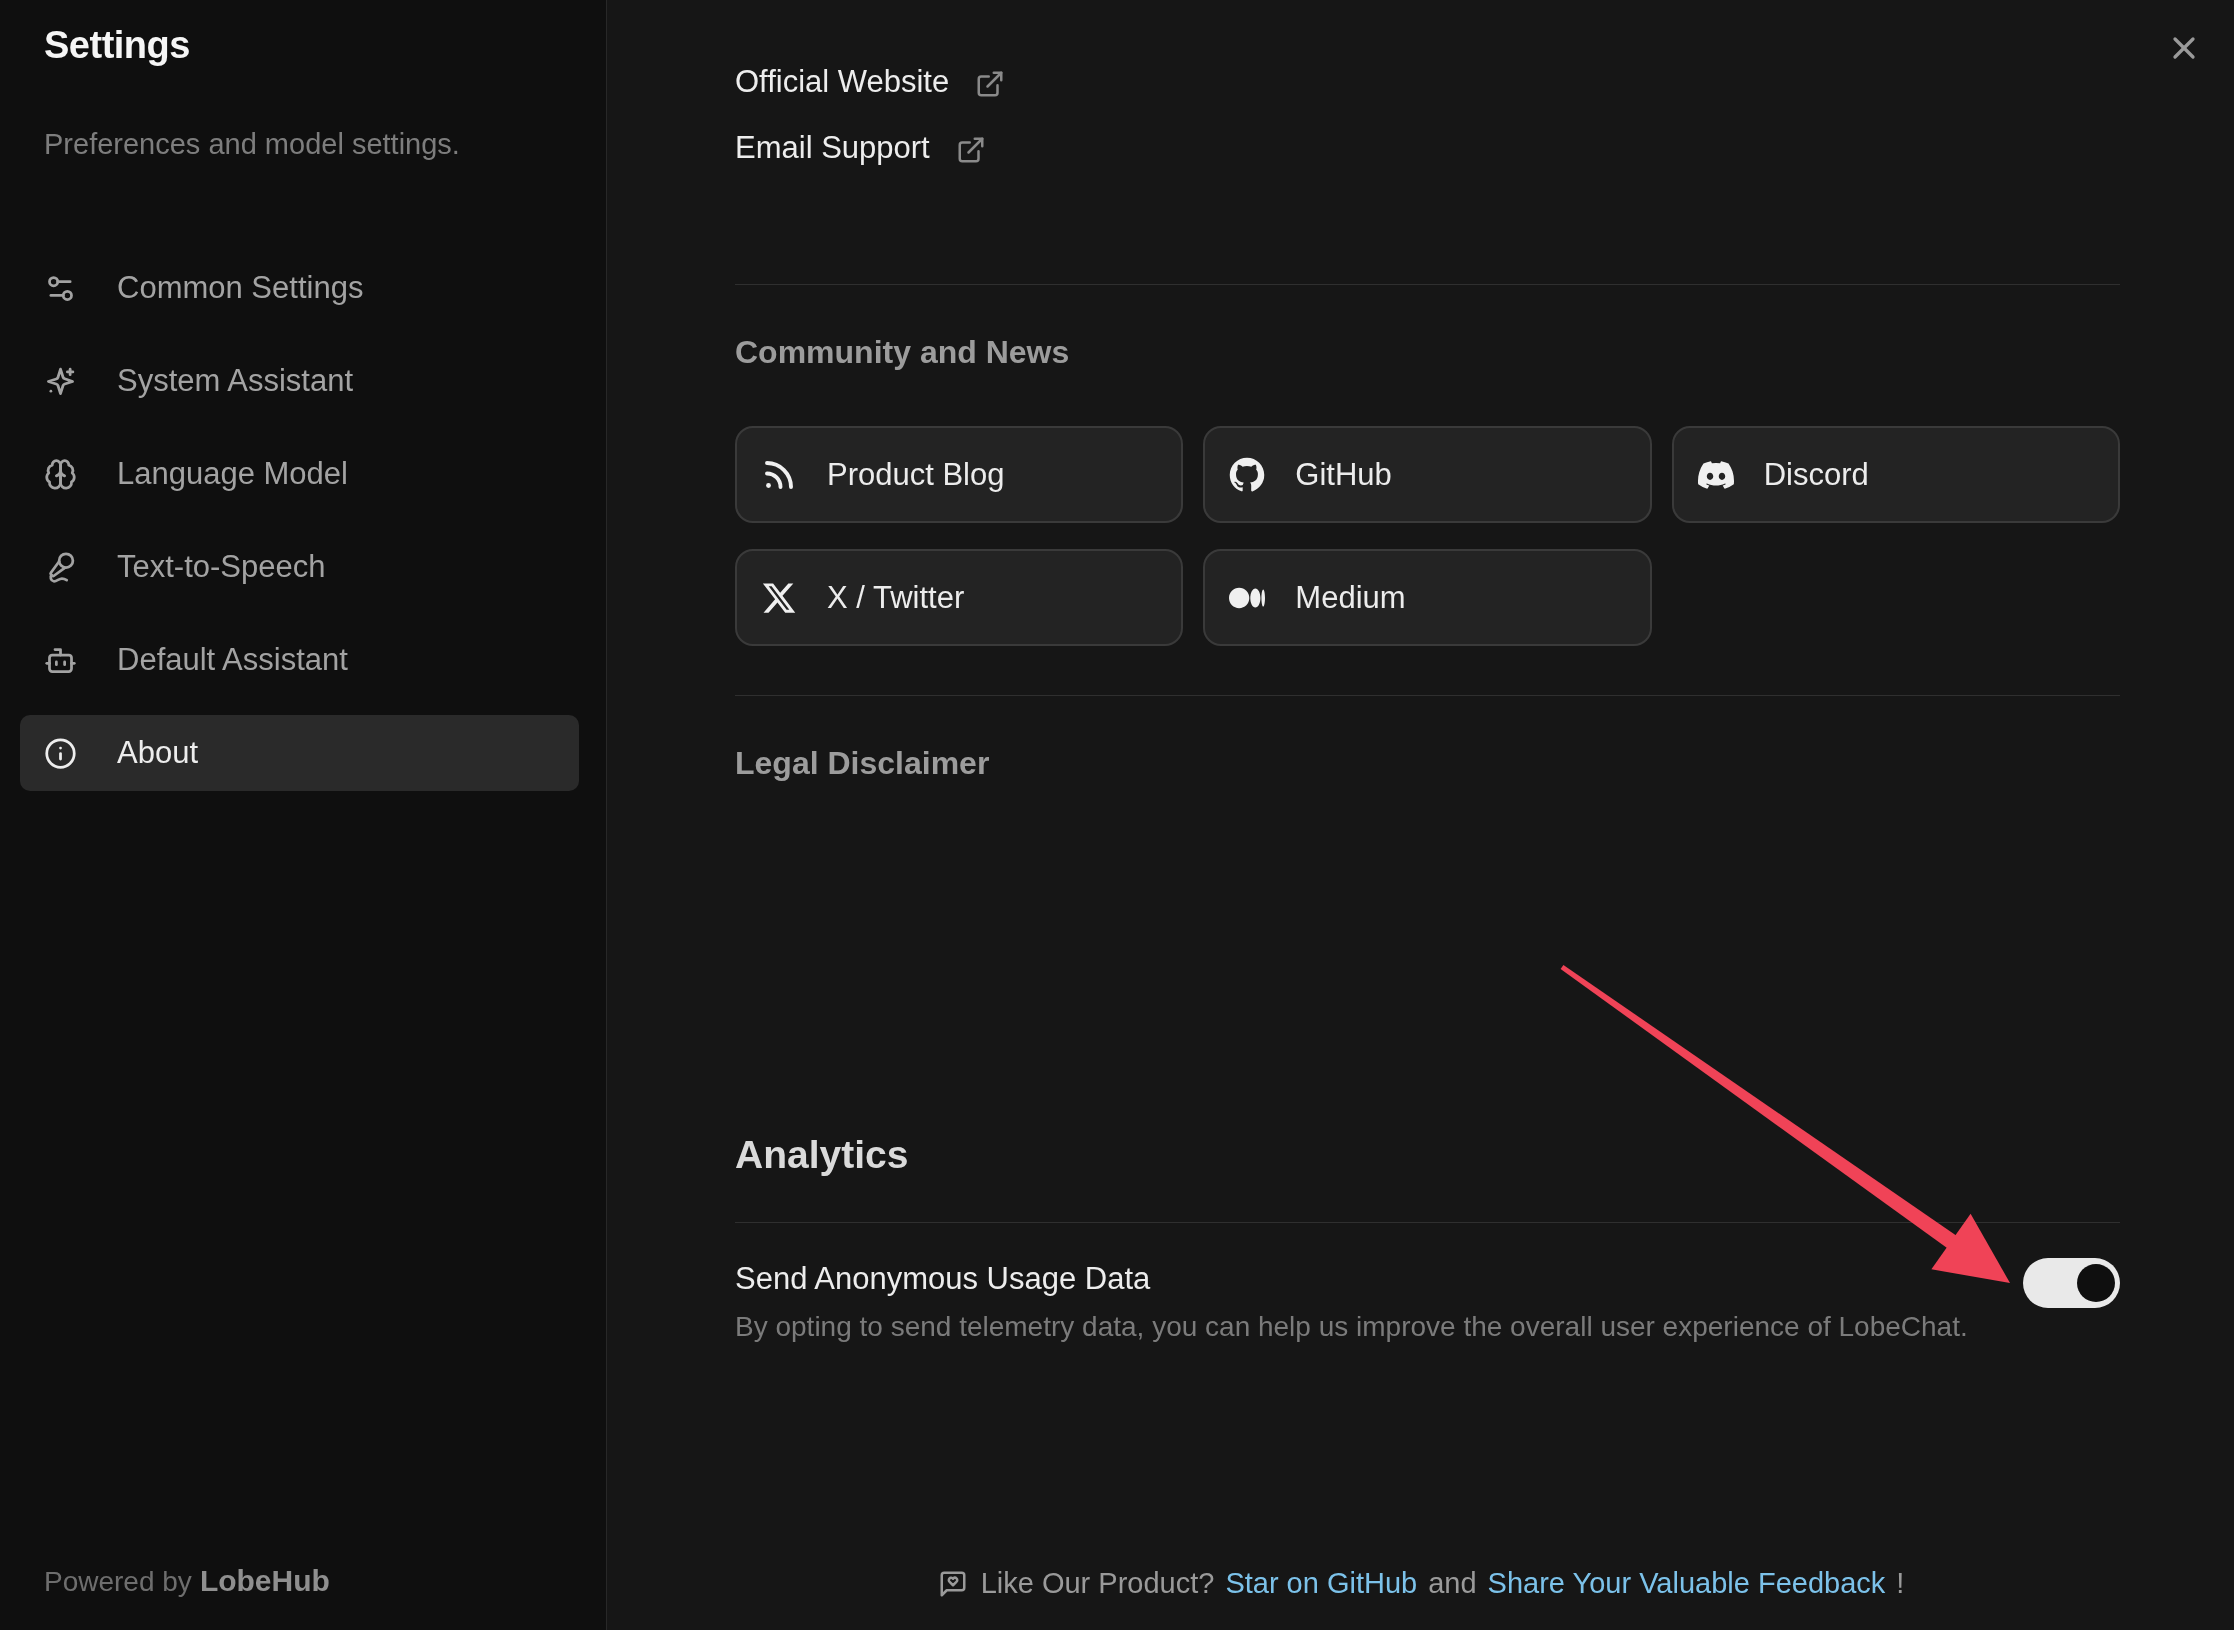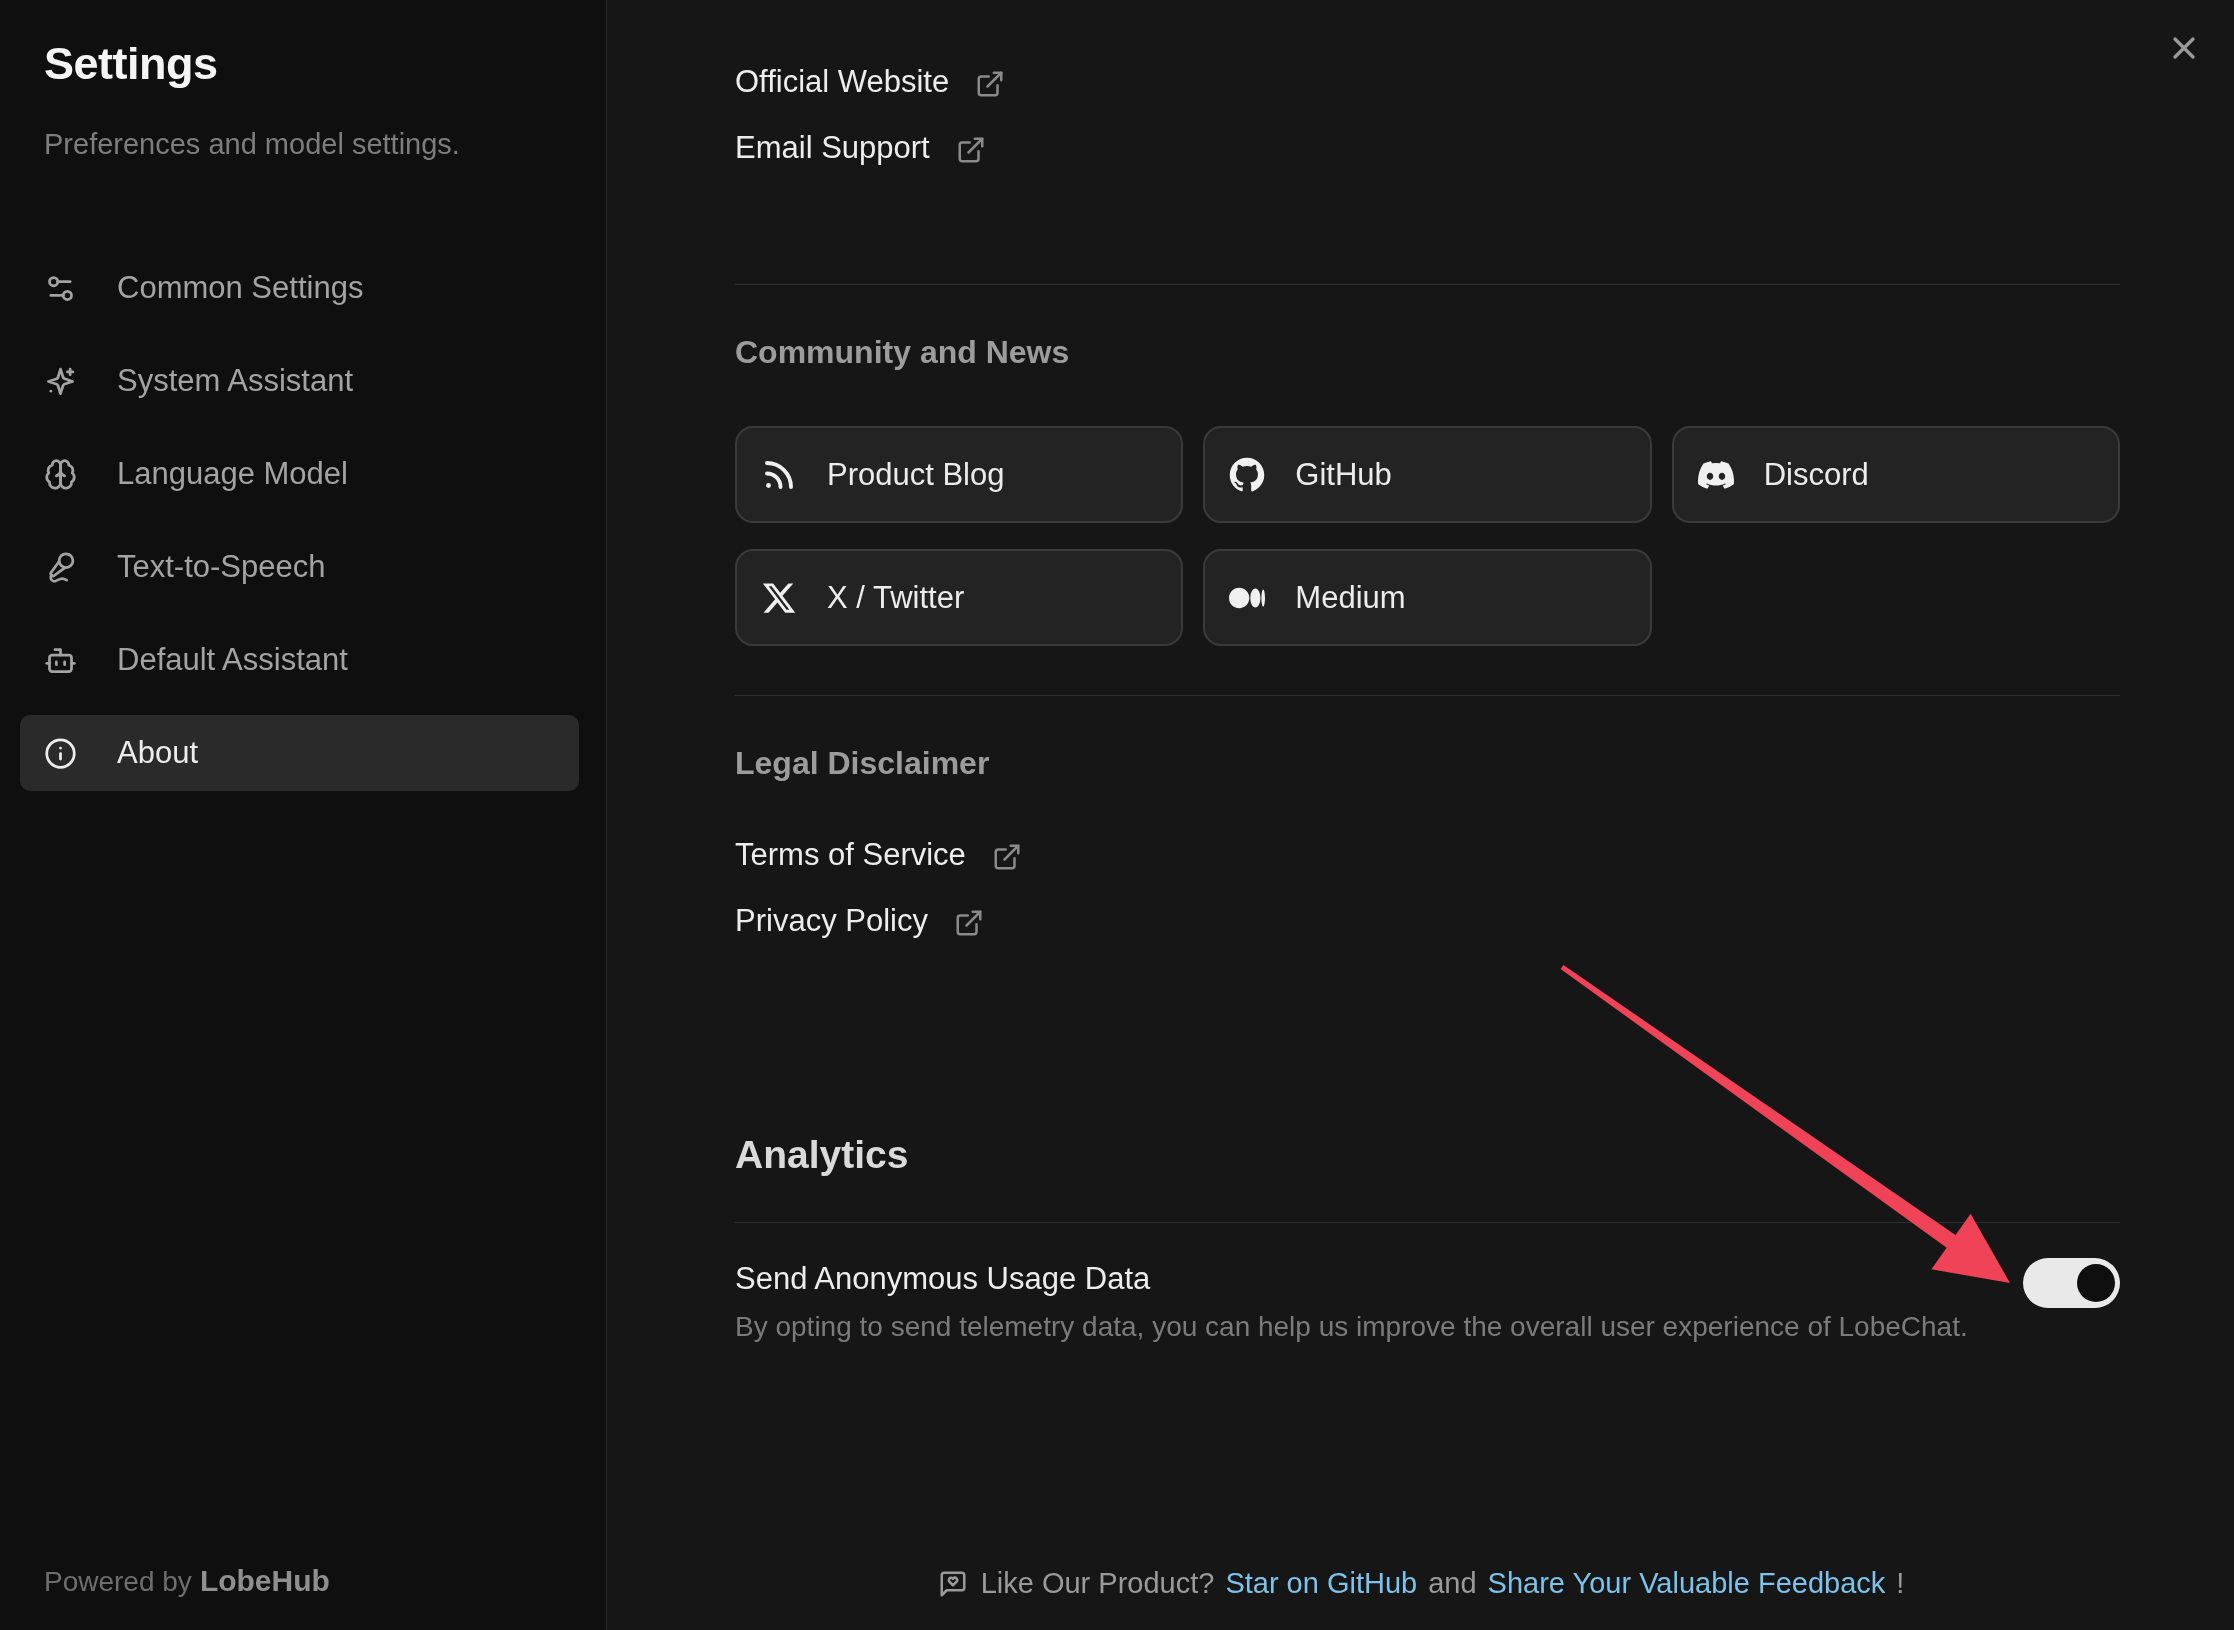--- a/index.html
+++ b/index.html
@@ -3,21 +3,21 @@
 <meta charset="utf-8">
 <style>
   html,body{margin:0;padding:0;background:#161616;}
   #root{position:relative;width:2234px;height:1630px;background:#161616;overflow:hidden;
         font-family:"Liberation Sans",sans-serif;color:#ededed;}
   svg.ic{display:block;}
 
   
   .sidebar{position:absolute;left:0;top:0;bottom:0;width:607px;background:#0f0f0f;
            border-right:1px solid #282828;box-sizing:border-box;}
-  .sb-title{position:absolute;left:44px;top:38px;font-size:45px;font-weight:700;color:#f5f5f5;letter-spacing:-0.5px;}
+  .sb-title{position:absolute;left:44px;top:24px;font-size:38px;font-weight:700;color:#f5f5f5;letter-spacing:-0.5px;}
   .sb-sub{position:absolute;left:44px;top:128px;font-size:29px;color:#7d7d7d;text-align:center;}
   .nav{position:absolute;left:20px;right:27px;top:250px;}
   .nav-item{height:76px;margin-bottom:17px;border-radius:10px;display:flex;align-items:center;
             padding:0 24px;gap:40px;color:#a3a3a3;font-size:31px;}
   .nav-item .ic{width:33px;height:33px;flex:none;}
   .nav-item.active{background:#2a2a2a;color:#ededed;}
   .sb-footer{position:absolute;left:44px;bottom:32px;font-size:28px;color:#6e6e6e;}
   .sb-footer b{font-size:30px;font-weight:700;color:#8f8f8f;margin-left:8px;}
 
   
@@ -265,34 +265,20 @@
               <use href="#i-medium"></use>
             </svg>
           <span>Medium</span>
         </div>
       </div>
 
       <div class="divider d2"></div>
 
       <div class="sec-h h-legal">Legal Disclaimer</div>
 
-      <div class="links legal-links">
-        <div class="link-row">
-          <span>Terms of Service</span>
-          <svg class="ic">
-              <use href="#i-ext"></use>
-            </svg>
-        </div>
-        <div class="link-row">
-          <span>Privacy Policy</span>
-          <svg class="ic">
-              <use href="#i-ext"></use>
-            </svg>
-        </div>
-      </div>
 
       <div class="sec-h h-analytics">Analytics</div>
 
       <div class="divider d3"></div>
 
       <div class="analytics-row">
         <div>
           <div class="an-title">Send Anonymous Usage Data</div>
           <div class="an-desc">By opting to send telemetry data, you can help us improve the overall user experience of LobeChat.</div>
         </div>

